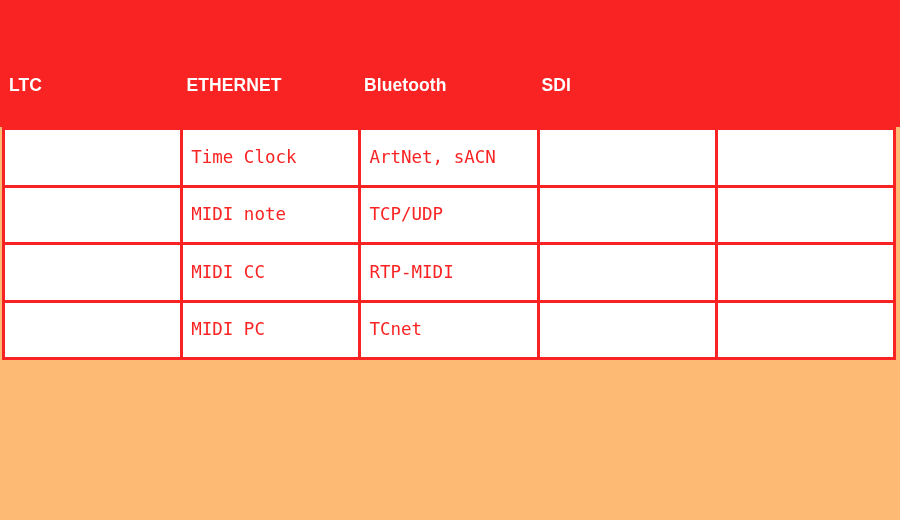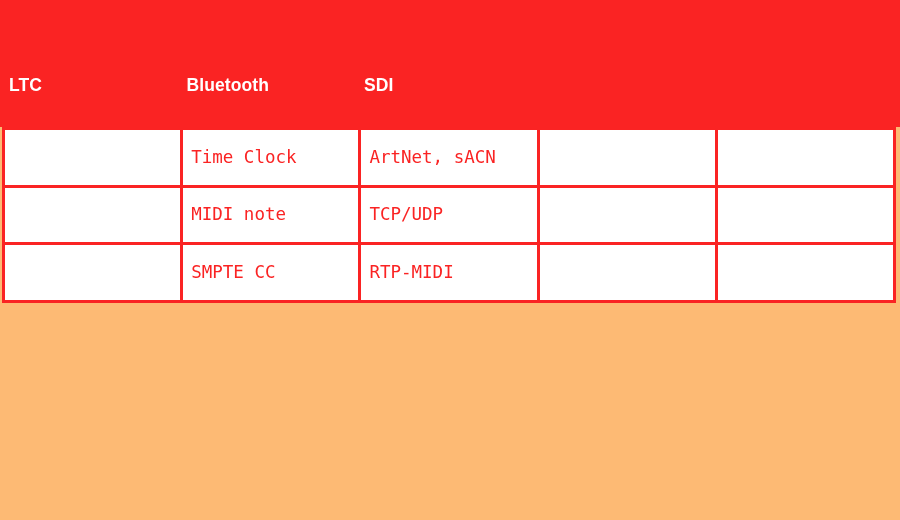--- a/index.html
+++ b/index.html
@@ -79,20 +79,21 @@
   }
   .grid td.empty { }
 </style>
 </head>
 <body>
 
 <div class="sheet">
 
   <div class="header-band">
     <div class="header-cell">LTC</div>
+    <div class="header-cell">ETHERNET</div>
     <div class="header-cell">Bluetooth</div>
     <div class="header-cell">SDI</div>
   </div>
 
   <table class="grid">
     <colgroup>
       <col>
         <col>
         <col>
         <col>
@@ -112,25 +113,32 @@
       <tr>
         <td class="empty"></td>
         <td>MIDI note</td>
         <td>TCP/UDP</td>
         <td class="empty"></td>
         <td class="empty"></td>
       </tr>
 
       <tr>
         <td class="empty"></td>
-        <td>SMPTE CC</td>
+        <td>MIDI CC</td>
         <td>RTP-MIDI</td>
         <td class="empty"></td>
         <td class="empty"></td>
       </tr>
 
+      <tr>
+        <td class="empty"></td>
+        <td>MIDI PC</td>
+        <td>TCnet</td>
+        <td class="empty"></td>
+        <td class="empty"></td>
+      </tr>
 
 
 
     </tbody>
   </table>
 
 </div>
 
 </body></html>

